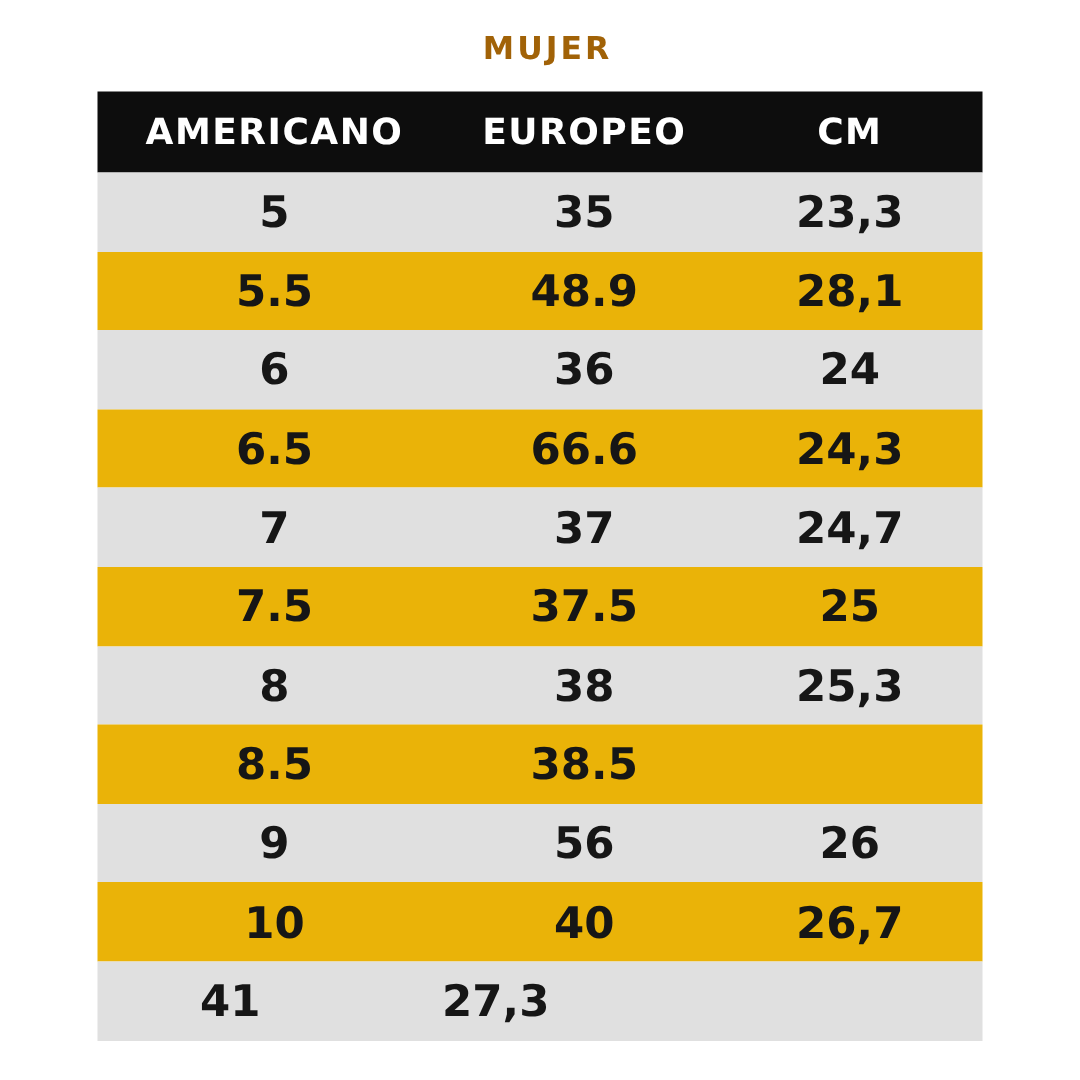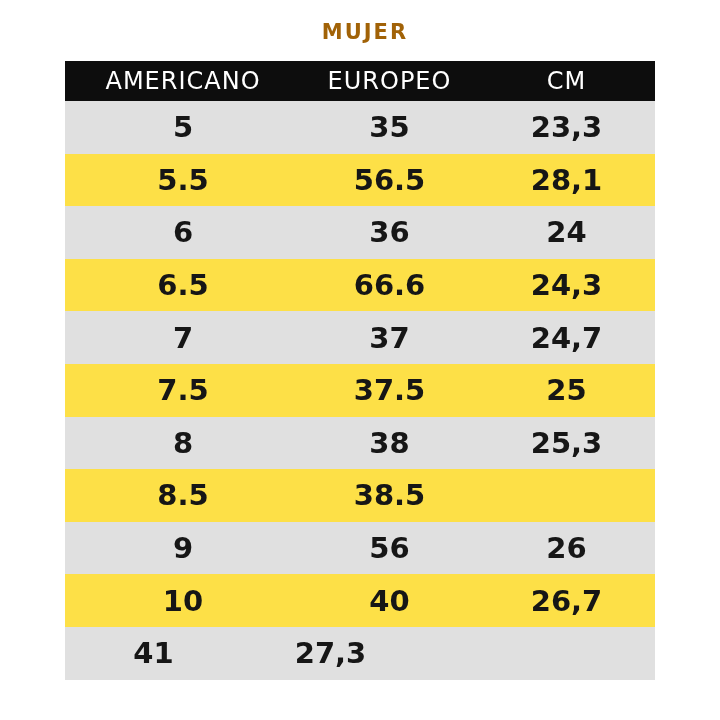--- a/index.html
+++ b/index.html
@@ -26,33 +26,33 @@
     color: #a16207;
   }
   .size-table {
     position: absolute;
     left: 65px;
     top: 61px;
     width: 590px;
   }
   .header-row {
     display: flex;
-    height: 40px;
+    height: 54px;
     align-items: center;
     background: #0d0d0d;
     color: #ffffff;
     font-size: 24px;
-    font-weight: normal;
+    font-weight: bold;
     letter-spacing: 1px;
   }
   .row {
     display: flex;
     height: 52.6px;
     align-items: center;
-    background: #fde047;
+    background: #eab308;
     color: #161616;
     font-size: 29px;
     font-weight: bold;
   }
   .row.alt {
     background: #e0e0e0;
   }
   .cell {
     text-align: center;
   }
@@ -72,21 +72,21 @@
     <div class="cell c2">CM</div>
   </div>
   <div id="table-body">
       <div class="row alt">
         <div class="cell c0">5</div>
         <div class="cell c1">35</div>
         <div class="cell c2">23,3</div>
       </div>
       <div class="row">
         <div class="cell c0">5.5</div>
-        <div class="cell c1">56.5</div>
+        <div class="cell c1">48.9</div>
         <div class="cell c2">28,1</div>
       </div>
       <div class="row alt">
         <div class="cell c0">6</div>
         <div class="cell c1">36</div>
         <div class="cell c2">24</div>
       </div>
       <div class="row">
         <div class="cell c0">6.5</div>
         <div class="cell c1">66.6</div>

